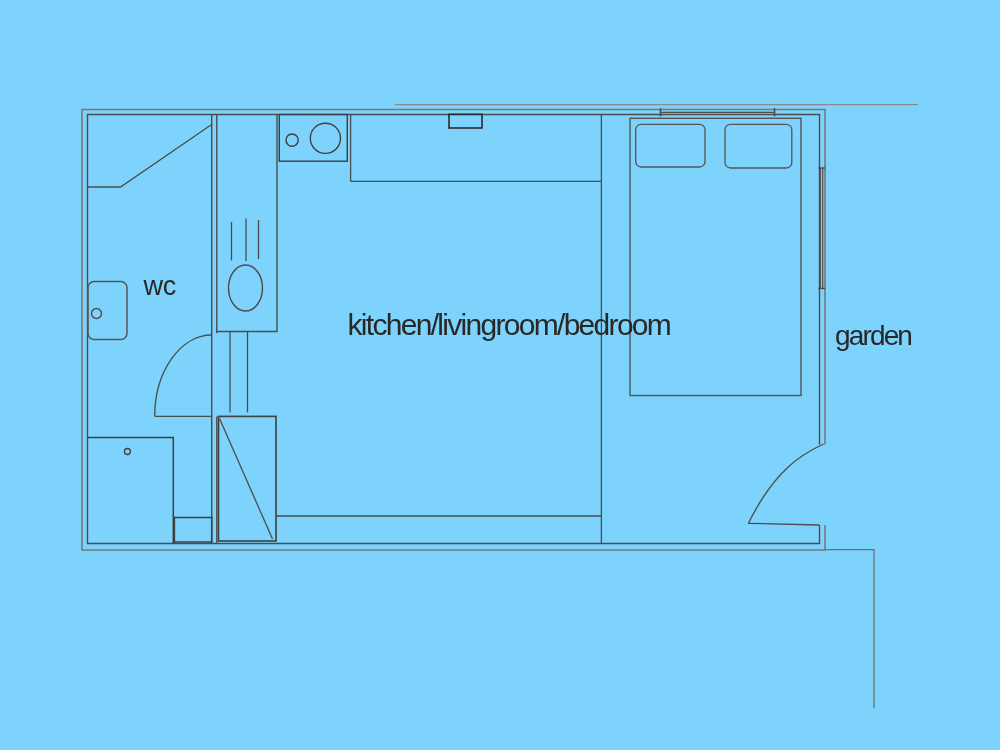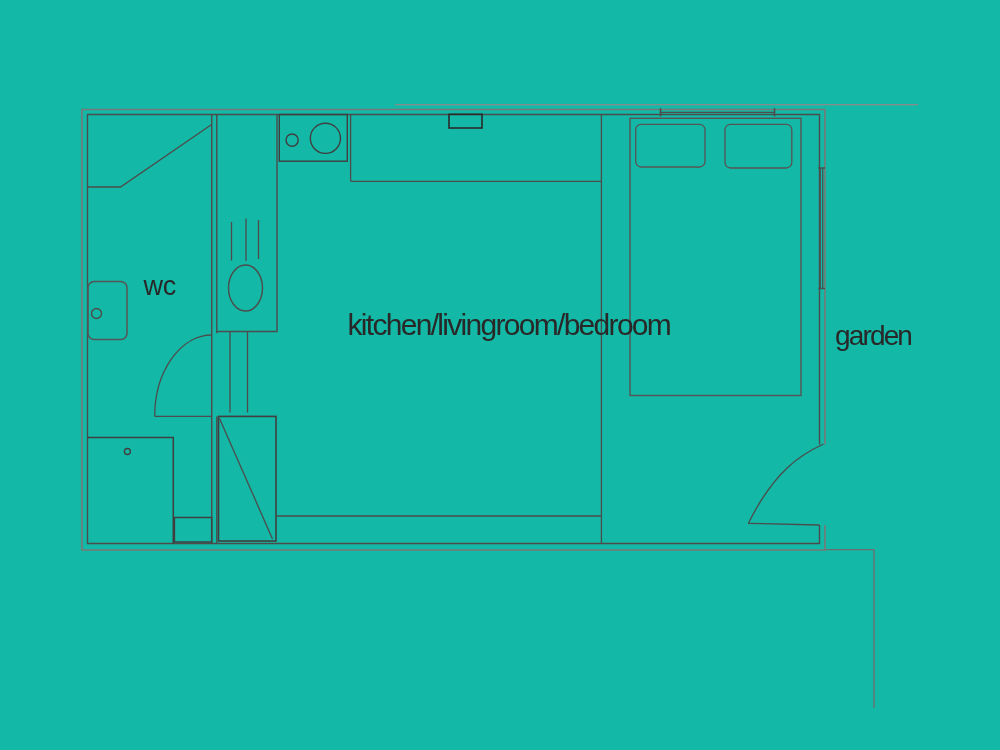--- a/index.html
+++ b/index.html
@@ -1,16 +1,16 @@
 <!DOCTYPE html>
 <html><head>
 <meta charset="utf-8">
 <style>
   html,body{margin:0;padding:0;background:#ffffff;}
-  .page{width:1000px;height:750px;position:relative;background:#14b8a6;overflow:hidden;}
+  .page{width:1000px;height:750px;position:relative;background:#7dd3fc;overflow:hidden;}
   svg{position:absolute;left:0;top:0;}
   text{font-family:"Liberation Sans", sans-serif;fill:#282828;}
 </style>
 </head>
 <body>
 <div class="page">
 <svg width="1000" height="750" viewBox="0 0 1000 750">
   <g fill="none" stroke-linecap="butt" stroke-linejoin="miter">
 
     <line x1="395" y1="104.6" x2="918" y2="104.6" stroke="#8a8a8a" stroke-width="1.2"></line>

